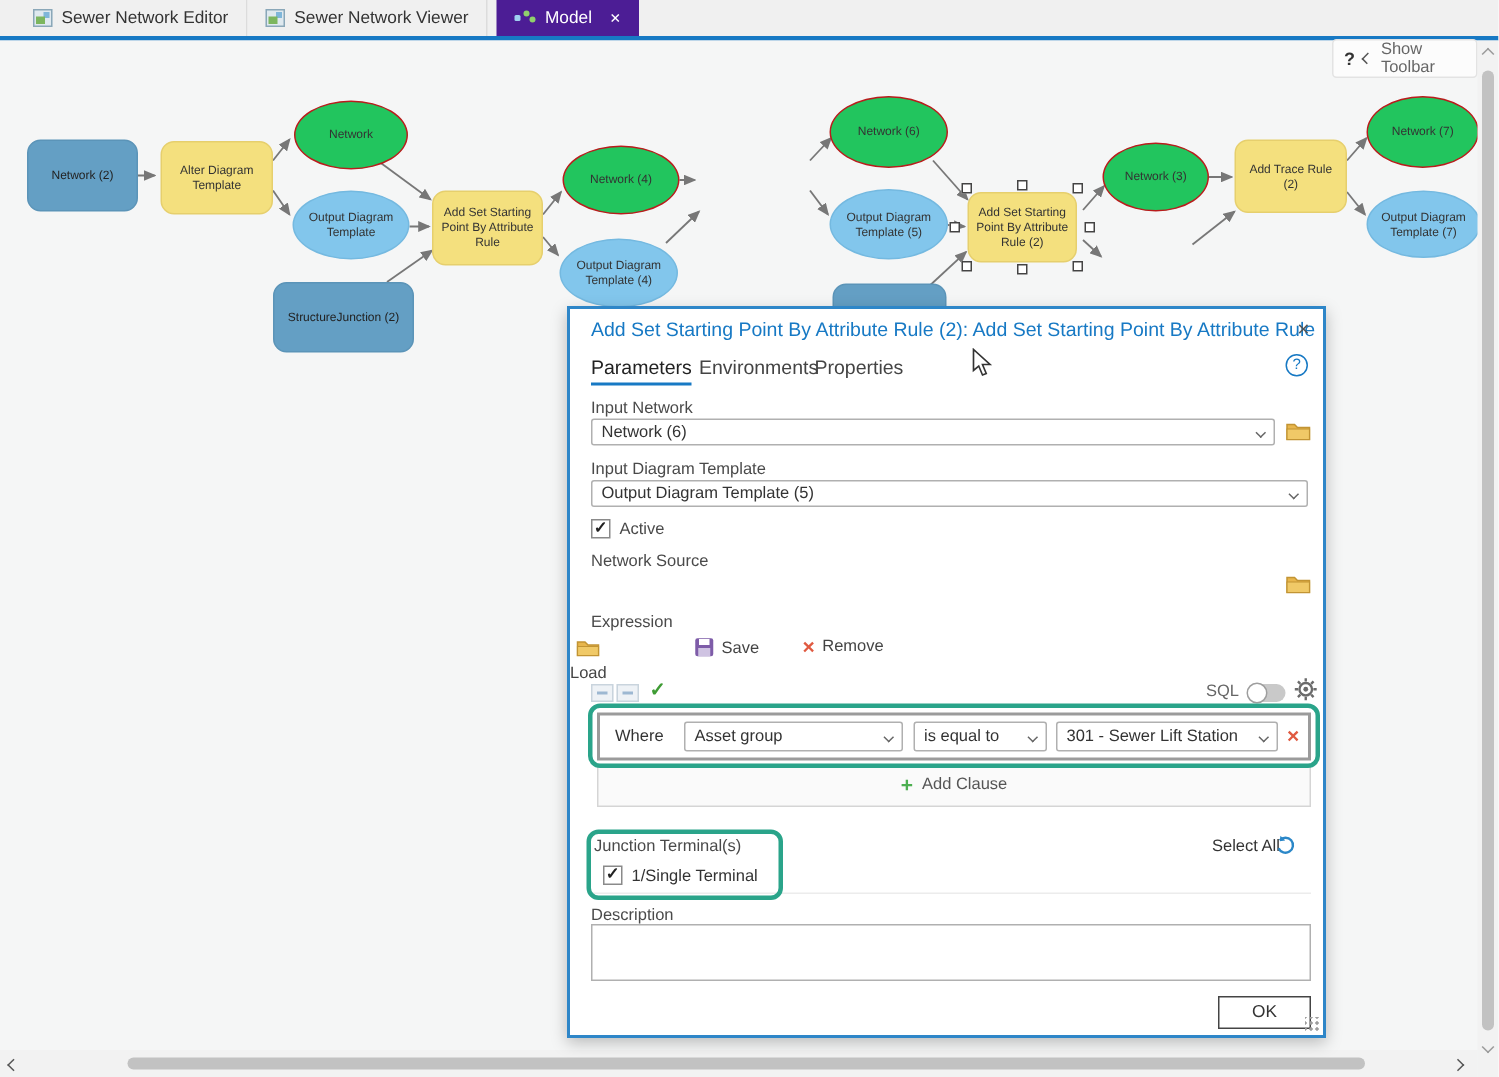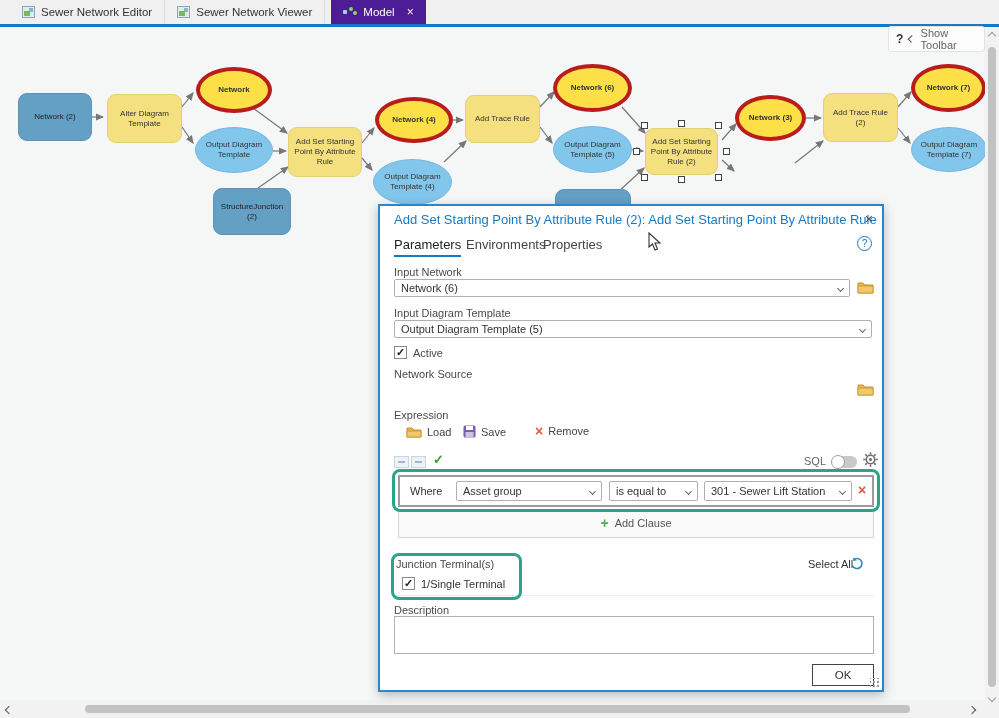--- a/index.html
+++ b/index.html
@@ -21,21 +21,21 @@
   .model-ico i:nth-child(2){ left:6px; top:1px; width:4px; height:4px; background:#8fd06c; }
   .model-ico i:nth-child(3){ left:10px; top:5px; width:4px; height:4px; background:#8fd06c; }
   .tab-close { margin-left:6px; font-size:12px; line-height:1; color:#fff; }
 
   
   .canvas { position:absolute; left:0; top:27px; width:985px; height:673px; background:#f5f6f6; }
   svg.edges { position:absolute; left:0; top:0; pointer-events:none; }
 
   .node { position:absolute; display:flex; align-items:center; justify-content:center; text-align:center; font-size:8px; line-height:1.25; color:#333; padding:3px; }
   .node.tool { background:#f4e07e; border:1px solid #e6cf6d; border-radius:9px; }
-  .node.data-green { background:#fde047; border:4px solid #b91c1c; border-radius:50%;font-weight:bold; }
+  .node.data-green { background:#22c55e; border:1px solid #b91c1c; border-radius:50%; }
   .node.data-blue { background:#82c6ec; border:1px solid #74b9e0; border-radius:50%; }
   .node.rect-blue { background:#649fc4; border:1px solid #5b94b8; border-radius:9px; color:#222; }
 
   .sel-handle { position:absolute; width:7px; height:7px; background:#fff; border:1px solid #444; }
 
   
   .toolbar-pill { position:absolute; left:888px; top:26px; width:97px; height:26px; background:#fcfcfc; border:1px solid #e3e3e3; border-radius:3px; display:flex; align-items:center; gap:6px; padding:0 7px; font-size:11px; color:#444; }
   .toolbar-pill .q { font-size:12px; font-weight:bold; color:#333; }
   .chev { display:inline-block; width:6px; height:6px; border-left:1.5px solid #555; border-bottom:1.5px solid #555; }
   .chev.left { transform:rotate(45deg); }
@@ -146,34 +146,31 @@
       </div>
     <div class="node tool" style="left:107px; top:67px;  width:75px; height:49px;">
         <span>Alter Diagram Template</span>
       </div>
     <div class="node data-green" style="left:196px; top:40px;  width:76px; height:46px;">
         <span>Network</span>
       </div>
     <div class="node data-blue" style="left:195px; top:100px; width:78px; height:46px;justify-content:flex-end;">
         <span>Output Diagram Template</span>
       </div>
-    <div class="node rect-blue" style="left:213px; top:161px; width:78px; height:47px;">
+    <div class="node rect-blue" style="left:182px; top:161px; width:94px; height:47px;text-align:right;">
         <span>StructureJunction (2)</span>
       </div>
     <div class="node tool" style="left:288px; top:100px; width:74px; height:50px;">
         <span>Add Set Starting Point By Attribute Rule</span>
       </div>
     <div class="node data-green" style="left:375px; top:70px;  width:78px; height:46px;">
         <span>Network (4)</span>
       </div>
     <div class="node data-blue" style="left:373px; top:132px; width:79px; height:46px;">
         <span>Output Diagram Template (4)</span>
-      </div>
-    <div class="node tool" style="left:465px; top:68px;  width:75px; height:48px;">
-        <span>Add Trace Rule</span>
       </div>
     <div class="node data-green" style="left:553px; top:37px;  width:79px; height:48px;">
         <span>Network (6)</span>
       </div>
     <div class="node data-blue" style="left:553px; top:99px;  width:79px; height:47px;">
         <span>Output Diagram Template (5)</span>
       </div>
     <div class="node rect-blue" style="left:555px; top:162px; width:76px; height:40px;">
         <span></span>
       </div>
@@ -254,21 +251,21 @@
     <div class="lbl" style="left:33px; top:141px;">Active</div>
 
     <div class="lbl" style="left:14px; top:162px;">Network Source</div>
     <svg class="folder-svg" style="position:absolute; left:477px; top:176px;" width="17" height="14">
       <path d="M1 3 L6 3 L8 5 L16 5 L16 13 L1 13 Z" fill="#e8b64c" stroke="#c29433" stroke-width="1"></path>
       <path d="M1 6 L16 6 L16 13 L1 13 Z" fill="#f0c967" stroke="#c29433" stroke-width="0.8"></path>
     </svg>
 
     <div class="lbl" style="left:14px; top:203px;">Expression</div>
 
-    <div class="ibtn" style="position:absolute; left:26px; top:219px;">
+    <div class="ibtn" style="position:absolute; left:0; top:219px;flex-direction:column;">
       <svg width="16" height="13">
         <path d="M1 3 L6 3 L8 5 L15 5 L15 12 L1 12 Z" fill="#e8b64c" stroke="#c29433" stroke-width="1"></path>
         <path d="M1 6 L15 6 L15 12 L1 12 Z" fill="#f0c967" stroke="#c29433" stroke-width="0.8"></path>
       </svg>
       <span>Load</span>
     </div>
     <div class="ibtn" style="position:absolute; left:83px; top:219px;">
       <svg width="13" height="13">
         <rect x="0.5" y="0.5" width="12" height="12" rx="1.5" fill="#7e5ca8"></rect>
         <rect x="3" y="1" width="7" height="4" fill="#ffffff"></rect>

